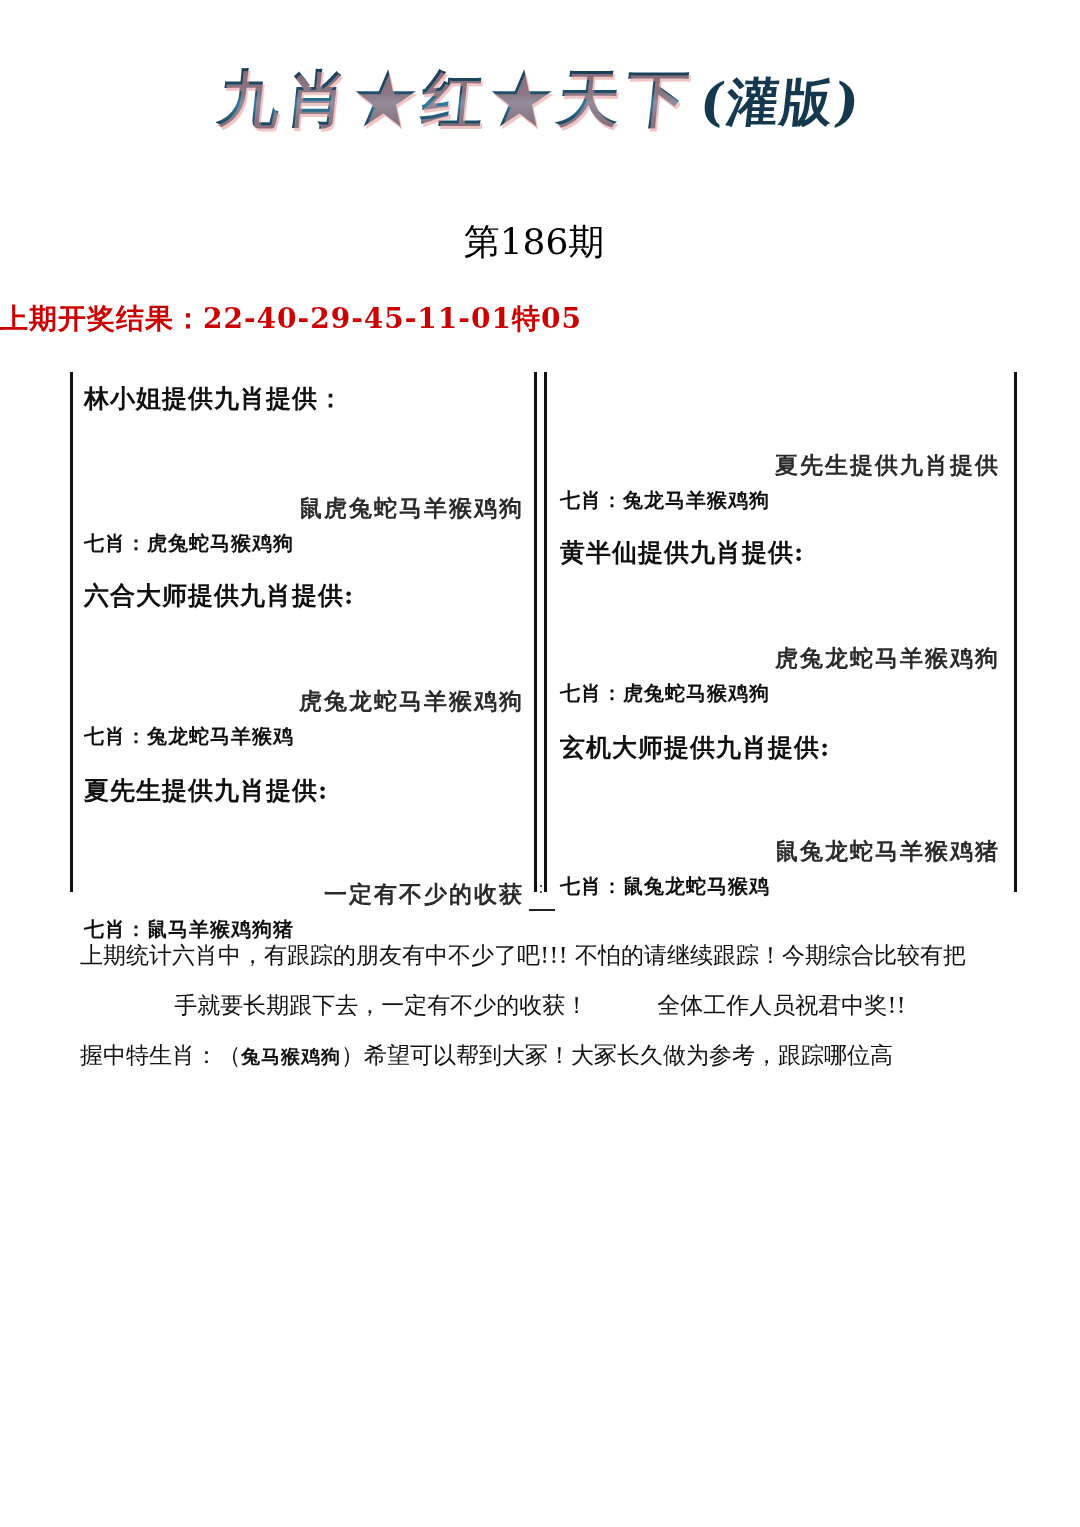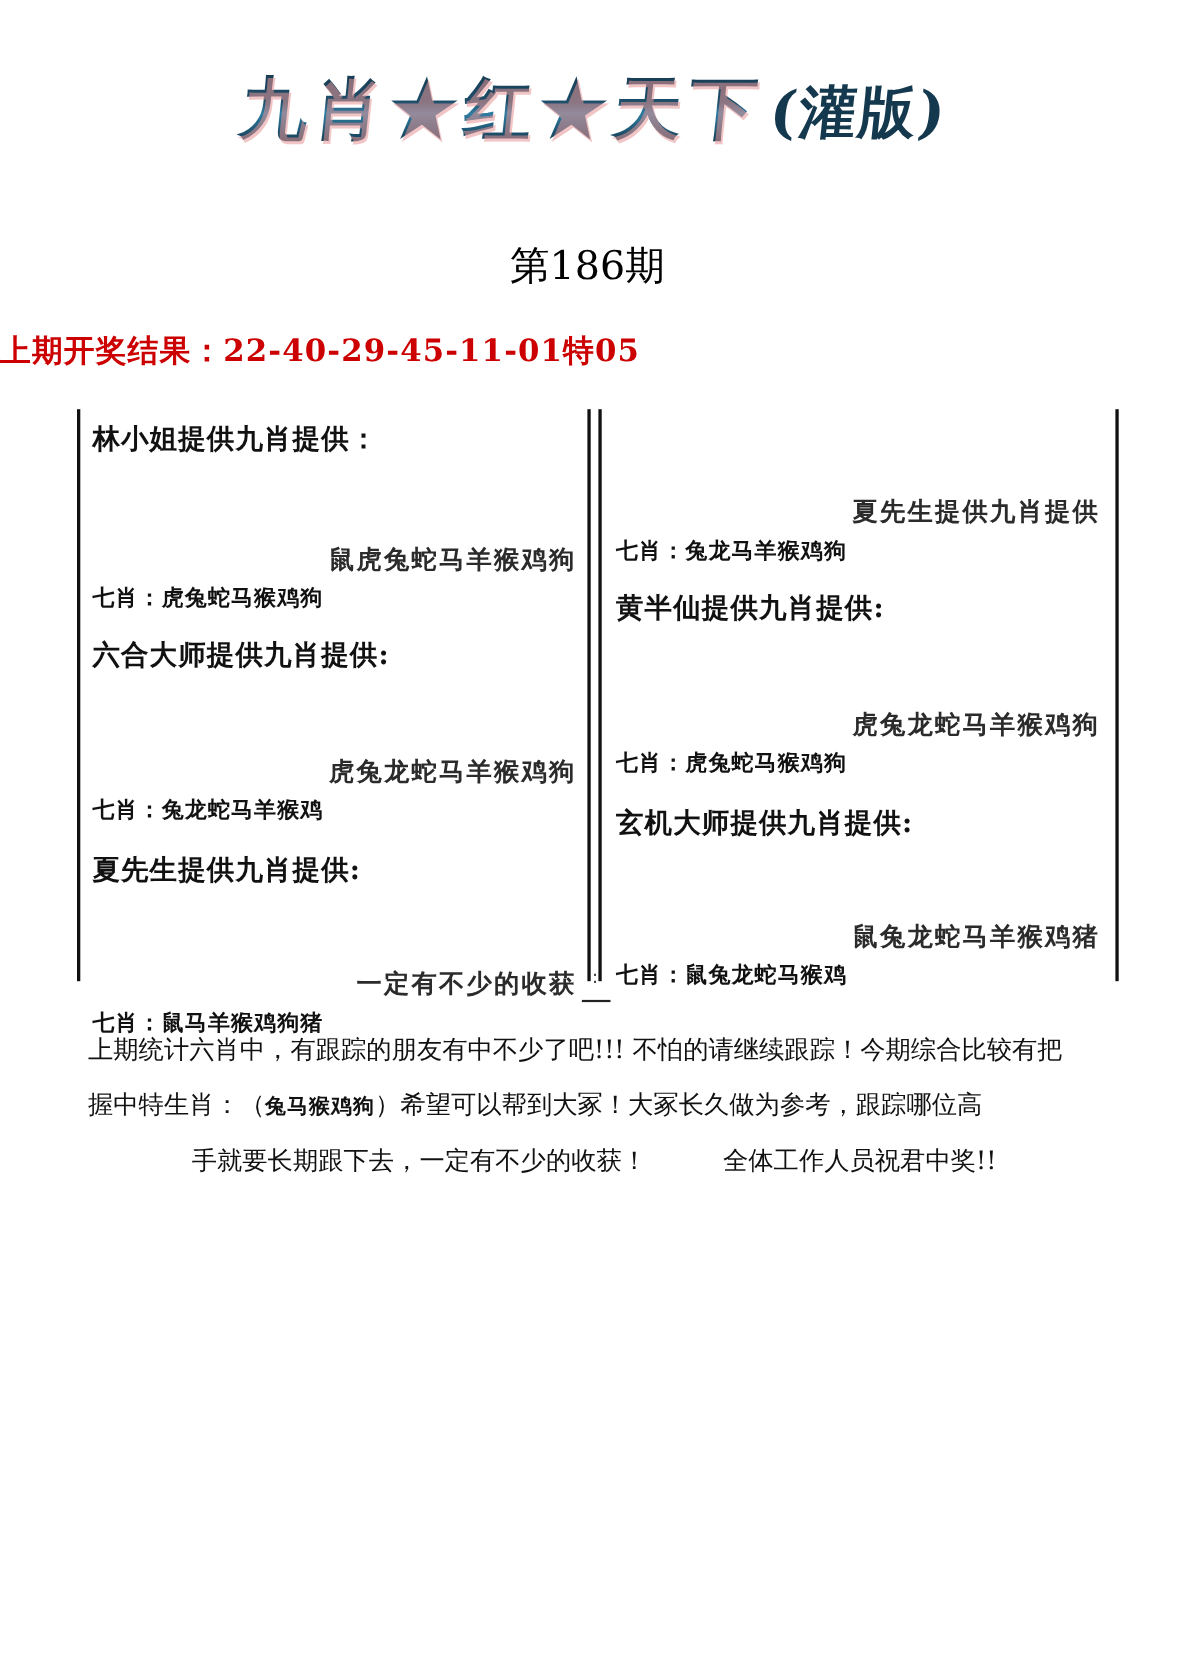--- a/index.html
+++ b/index.html
@@ -229,15 +229,15 @@
     </div>
   </div>
 
   <div class="dots">
     <span>·</span><span>·</span><span class="bar"></span>
   </div>
 </div>
 
 <div class="footer">
   <span class="line">上期统计六肖中，有跟踪的朋友有中不少了吧!!! 不怕的请继续跟踪！今期综合比较有把</span>
+  <span class="line l3">手就要长期跟下去，一定有不少的收获！　　　全体工作人员祝君中奖!!</span>
   <span class="line"><span>握中特生肖：（</span><span class="hl">兔马猴鸡狗</span><span>）希望可以帮到大冢！大冢长久做为参考，跟踪哪位高</span></span>
-  <span class="line l3">手就要长期跟下去，一定有不少的收获！　　　全体工作人员祝君中奖!!</span>
 </div>
 
 </body></html>

